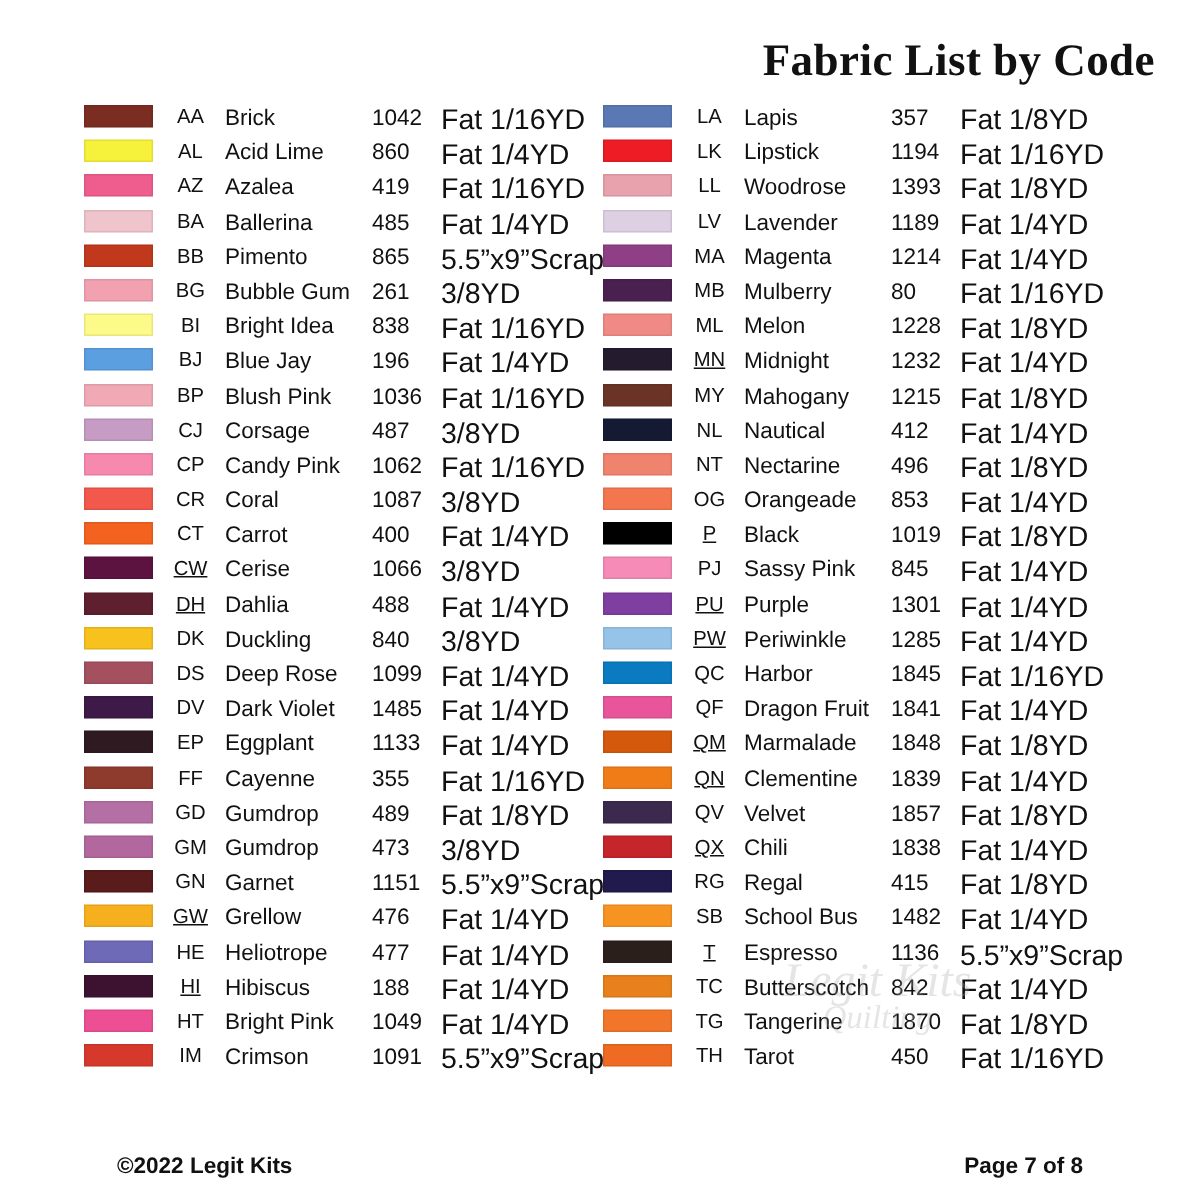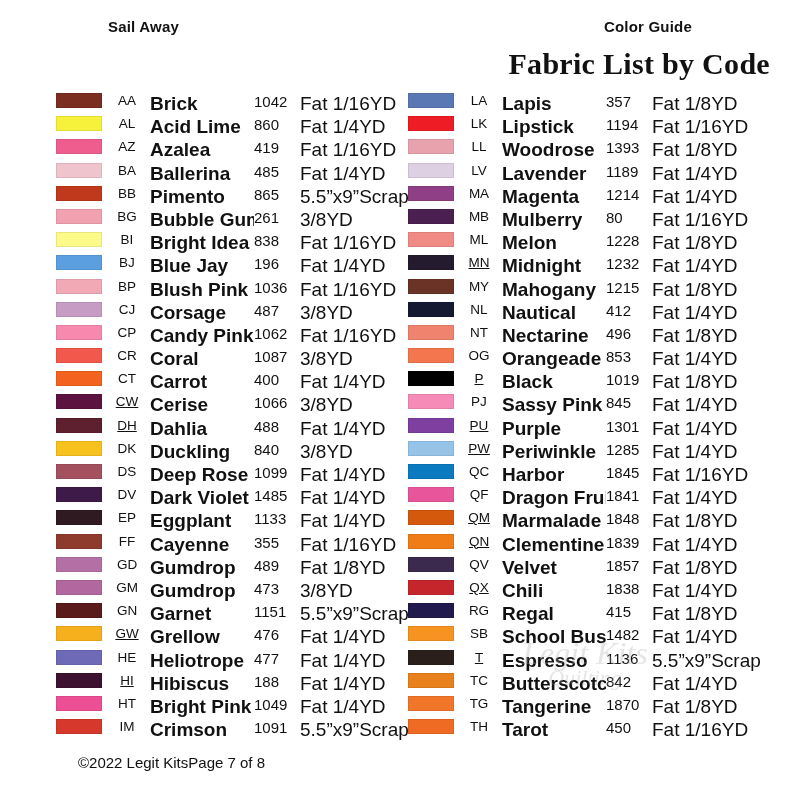--- a/index.html
+++ b/index.html
@@ -73,47 +73,46 @@
     flex: 0 0 30px;
     text-align: center;
     font-size: 13.5px;
   }
   .code.underline {
     text-decoration: underline;
   }
   .name {
     flex: 1 1 auto;
     padding-left: 8px;
-    font-size: 19px;
+    font-size: 15px;
     white-space: nowrap;
     overflow: hidden;
-    font-weight: bold;
   }
   .num {
     width: 46px;
     flex: 0 0 46px;
     text-align: left;
     font-size: 15px;
   }
   .cut {
     width: 108px;
     flex: 0 0 108px;
     text-align: left;
     font-size: 19px;
     white-space: nowrap;
   }
   .footer {
     position: absolute;
     left: 0;
     right: 0;
-    bottom: 29px;
+    bottom: 14px;
     display: flex;
-    justify-content: flex-start;
+    justify-content: space-between;
     padding: 0 78px 0 78px;
-    font-weight: normal;
+    font-weight: bold;
     font-size: 15px;
   }
   .watermark {
     position: absolute;
     right: 90px;
     bottom: 72px;
     width: 250px;
     height: 90px;
     pointer-events: none;
     opacity: 0.55;
@@ -129,24 +128,20 @@
   }
   .wm-text.small {
     font-size: 22px;
   }
 </style>
 </head>
 <body>
 
 <div class="page">
 
-  <div class="header">
-    <div class="header-left">Sail Away</div>
-    <div class="header-right">Color Guide</div>
-  </div>
 
   <div class="title">Fabric List by Code</div>
 
   <div class="columns">
     <div class="col" id="col0">
         <div class="row">
           <div class="swatch" style="background: rgb(123, 45, 34);"></div>
           <div class="code">AA</div>
           <div class="name">Brick</div>
           <div class="num">1042</div>

